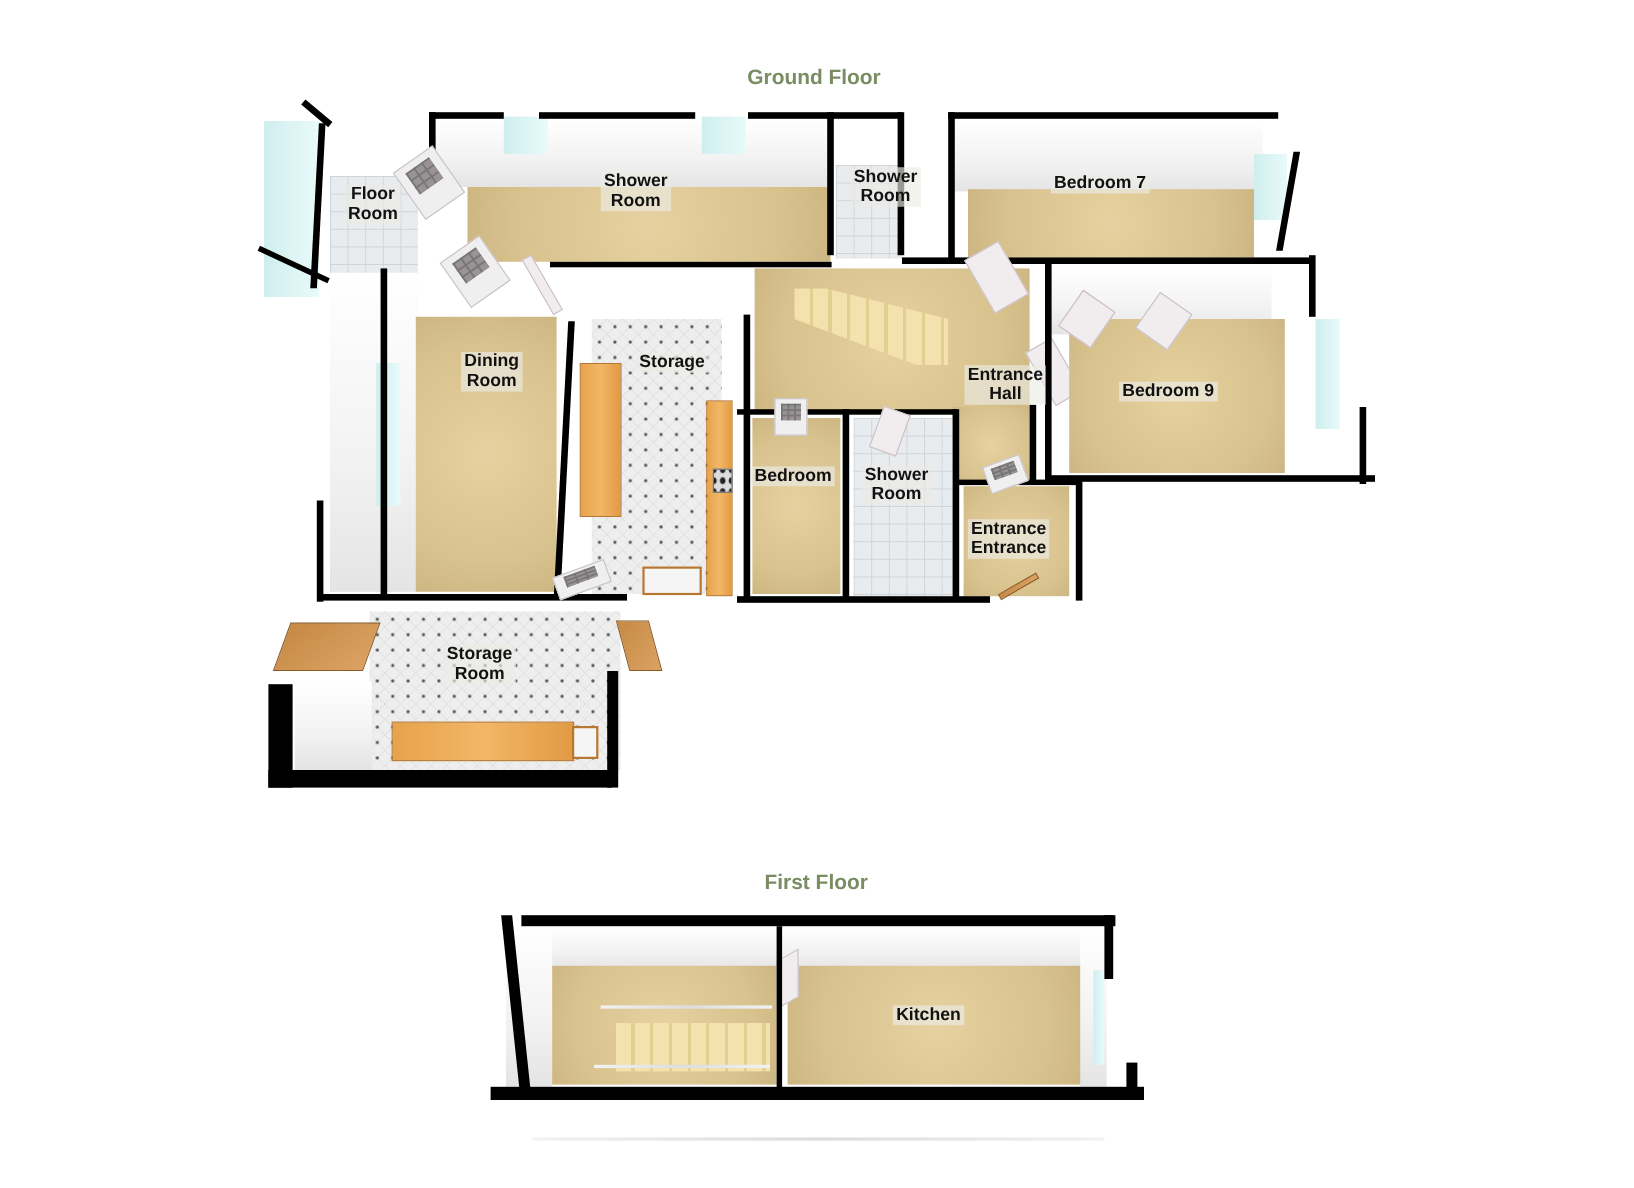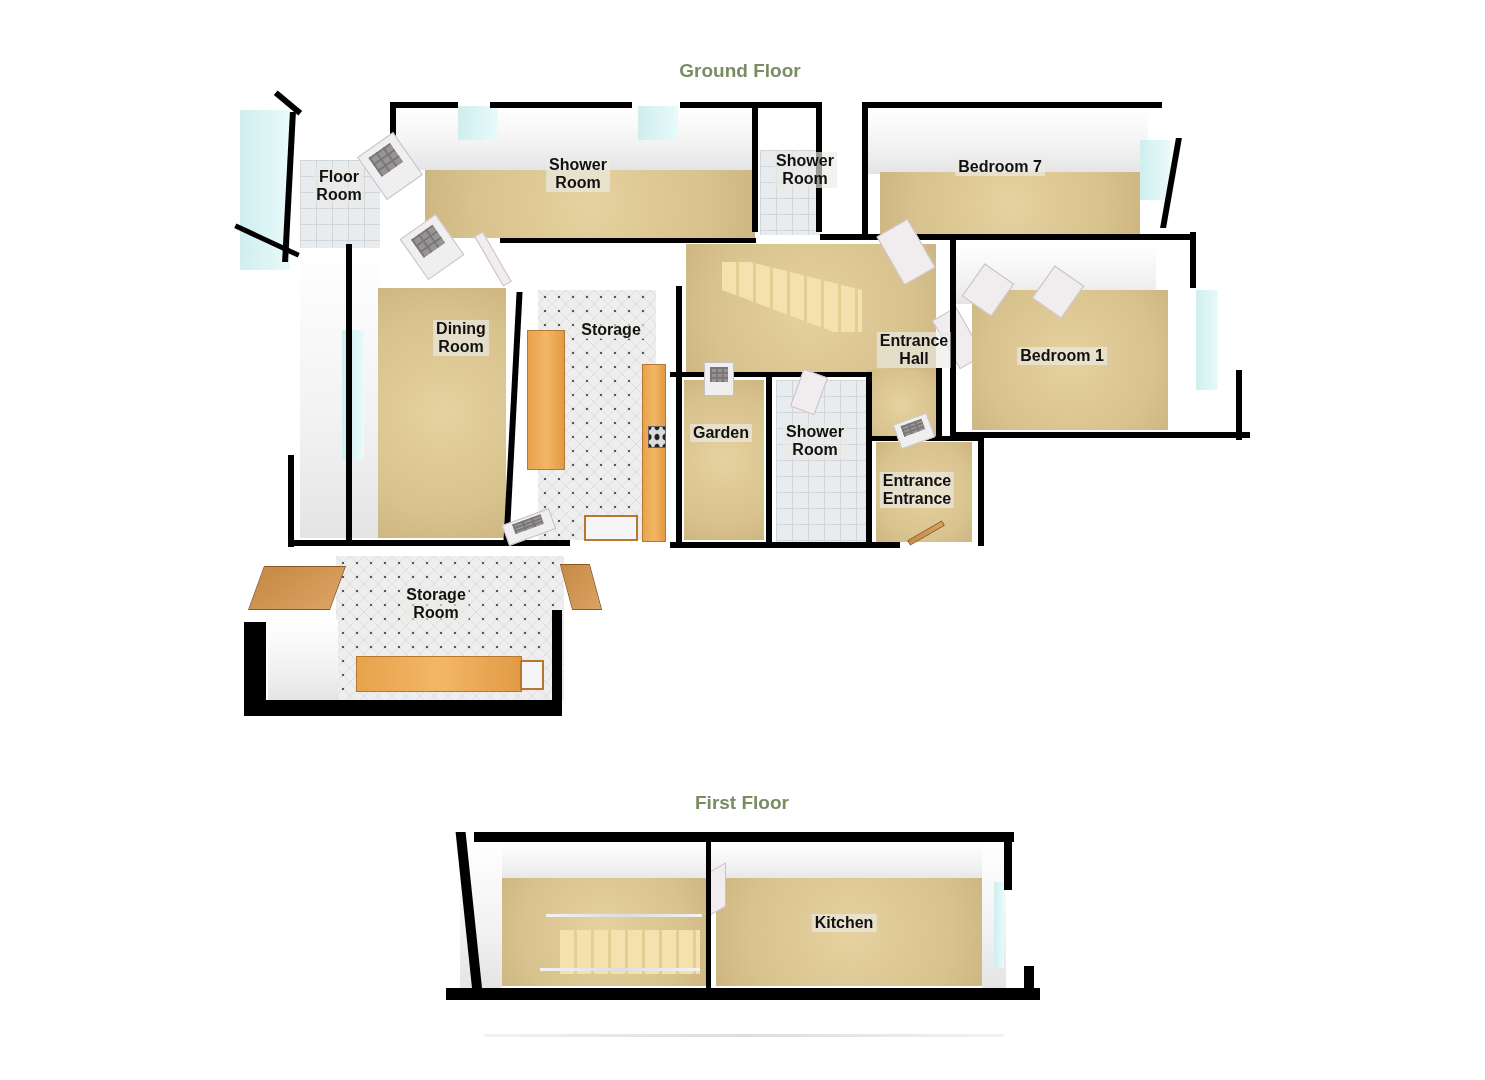--- a/index.html
+++ b/index.html
@@ -130,36 +130,36 @@
     <span>Shower</span><br>
     <span>Room</span>
   </div>
   <div class="label" style="left:805px;top:152px;">
     <span>Shower</span><br>
     <span>Room</span>
   </div>
   <div class="label" style="left:1000px;top:158px;">
     <span>Bedroom 7</span>
   </div>
-  <div class="label" style="left:447px;top:320px;margin-left:14px;">
+  <div class="label" style="left:447px;top:320px;">
     <span>Dining</span><br>
     <span>Room</span>
   </div>
   <div class="label" style="left:611px;top:321px;">
     <span>Storage</span>
   </div>
   <div class="label" style="left:914px;top:332px;">
     <span>Entrance</span><br>
     <span>Hall</span>
   </div>
   <div class="label" style="left:1062px;top:347px;">
-    <span>Bedroom 1</span>
+    <span>Bedroom 9</span>
   </div>
   <div class="label" style="left:721px;top:424px;">
-    <span>Garden</span>
+    <span>Bedroom</span>
   </div>
   <div class="label" style="left:815px;top:423px;">
     <span>Shower</span><br>
     <span>Room</span>
   </div>
   <div class="label" style="left:917px;top:472px;">
     <span>Entrance</span><br>
     <span>Entrance</span>
   </div>
   <div class="label" style="left:436px;top:586px;">

